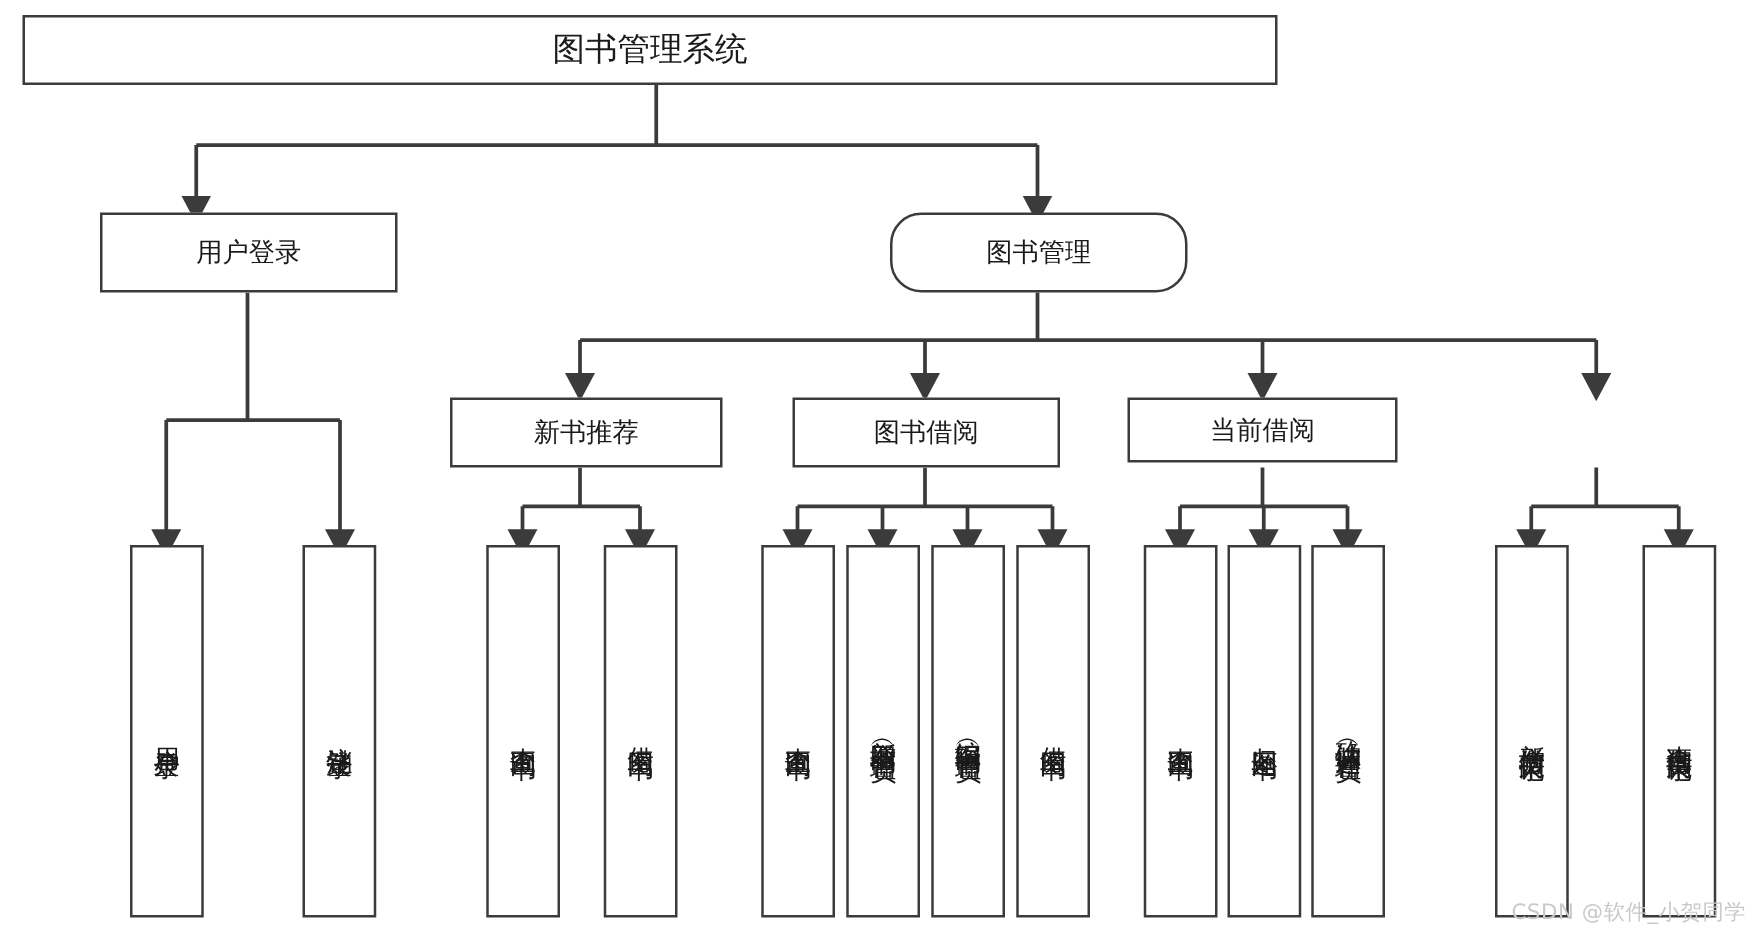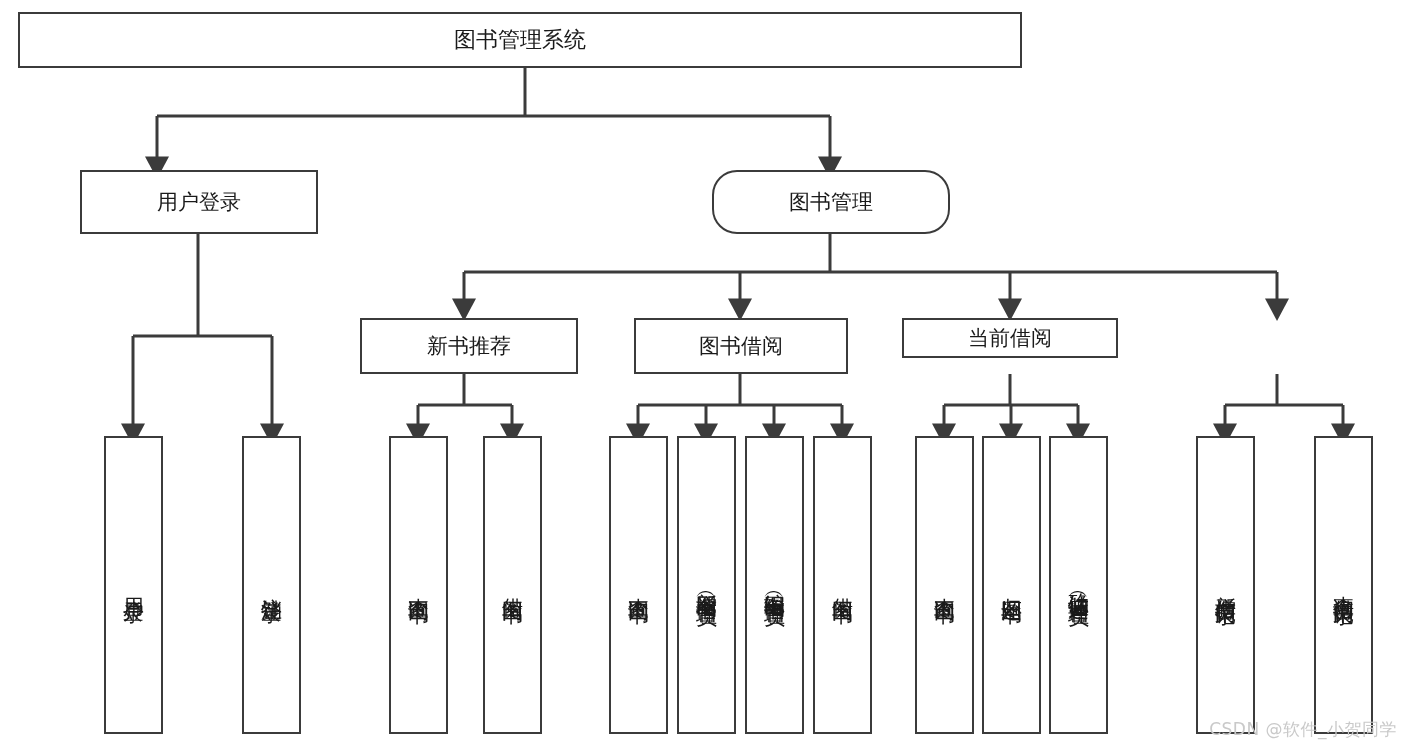--- a/index.html
+++ b/index.html
@@ -30,21 +30,21 @@
     align-items:center;
     justify-content:center;
     color:#1a1a1a;
     text-align:center;
     line-height:1.18;
   }
   .node.h{
     font-size:21px;
   }
   .node.root{
-    font-size:22px;
+    font-size:26px;
     justify-content:center;
   }
   .node.leaf{
     font-size:21px;
     align-items:center;
     justify-content:center;
     padding:6px 2px;
   }
   .vtext{
     writing-mode:vertical-rl;
@@ -132,21 +132,21 @@
   </div>
 
   <div class="node h" style="left:634px; top:318px; width:214px; height:56px;">
     <span>图书借阅</span>
   </div>
 
   <div class="node h" style="left:360px; top:318px; width:218px; height:56px;">
     <span>新书推荐</span>
   </div>
 
-  <div class="node h" style="left:902px; top:318px; width:216px; height:40px;">
+  <div class="node h" style="left:902px; top:318px; width:216px; height:52px;">
     <span>当前借阅</span>
   </div>
 
 
   <div class="node leaf" style="left:104px; top:436px; width:59px; height:298px;">
     <span class="vtext">用户登录</span>
   </div>
 
   <div class="node leaf" style="left:242px; top:436px; width:59px; height:298px;">
     <span class="vtext">注销登录</span>

